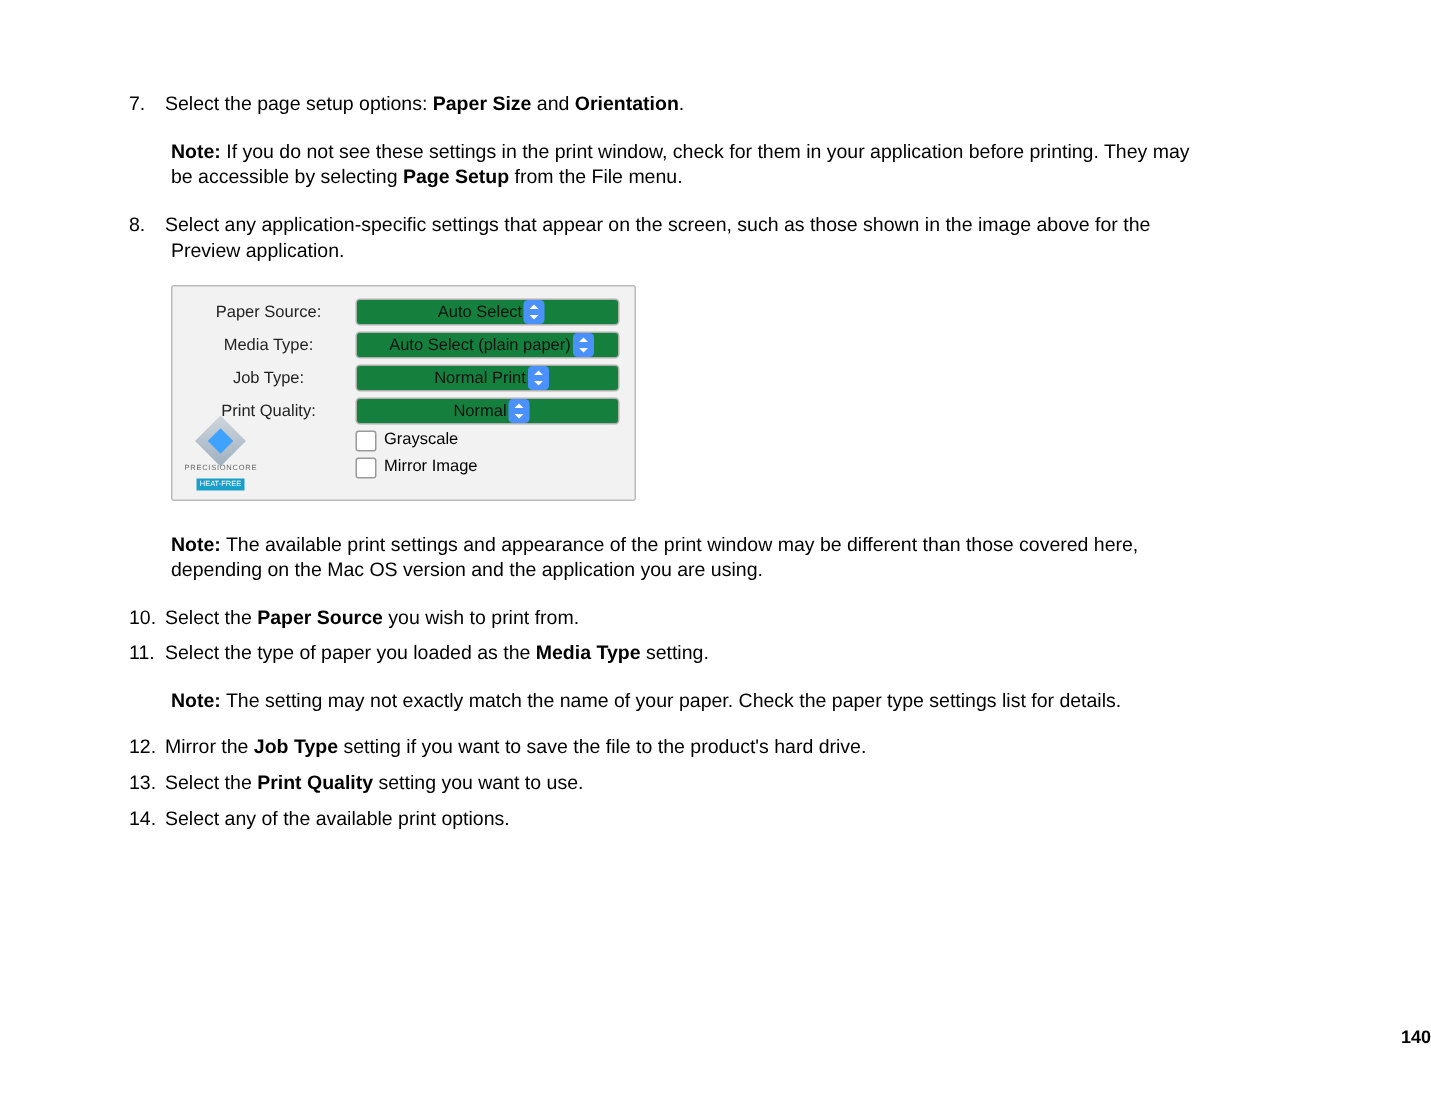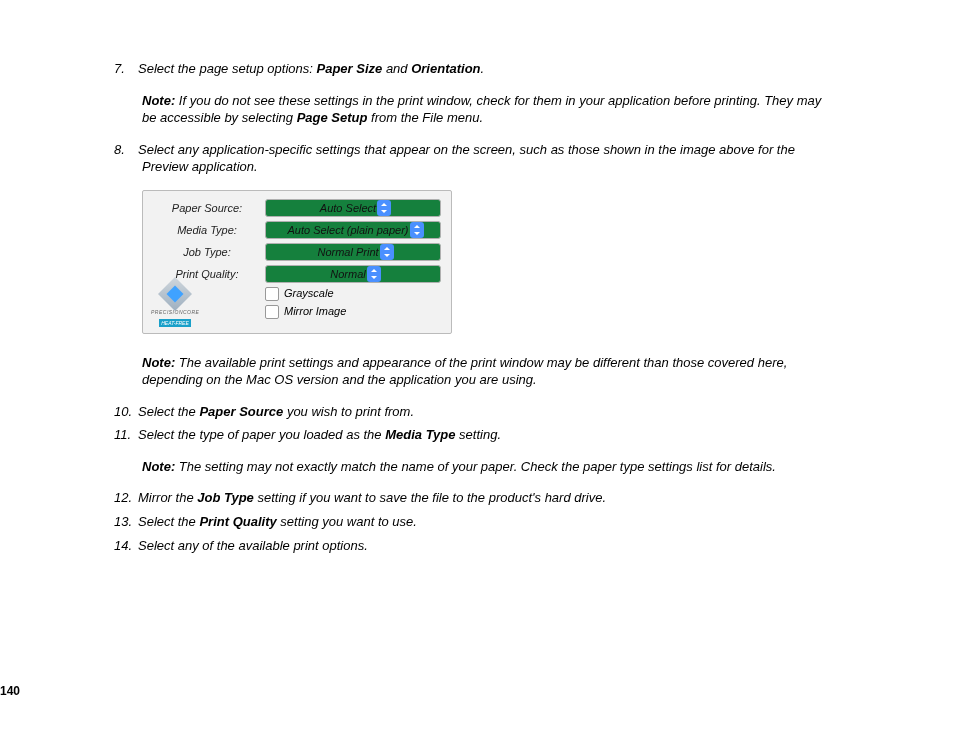--- a/index.html
+++ b/index.html
@@ -11,23 +11,22 @@
     background: #fff;
   }
   .page {
     width: 954px;
     height: 738px;
     position: relative;
     box-sizing: border-box;
     padding: 60px 0 0 0;
   }
   .content {
-    margin-left: 114px;
+    margin-left: 86px;
     width: 720px;
-    font-style: italic;
   }
   .item {
     margin-left: 28px;
     margin-bottom: 6px;
     line-height: 1.35;
   }
   .item .num {
     display: inline-block;
     width: 24px;
     margin-left: -28px;
@@ -136,21 +135,21 @@
     width:12px; height:12px;
     background:#3fa2ff;
     transform: rotate(0deg);
   }
   .logot1 { font-size: 5px; color:#666; letter-spacing:0.5px; }
   .logot2 { font-size: 5px; color:#fff; background:#19a0c9; padding:1px 2px; margin-top:2px; display:inline-block; }
   .pagenum {
     position: absolute;
     bottom: 40px;
     width: 954px;
-    text-align: left;
+    text-align: right;
     font-weight: bold;
     font-size: 12px;
   }
 </style>
 </head>
 <body>
 
 <div class="page">
   <div class="content">
 

